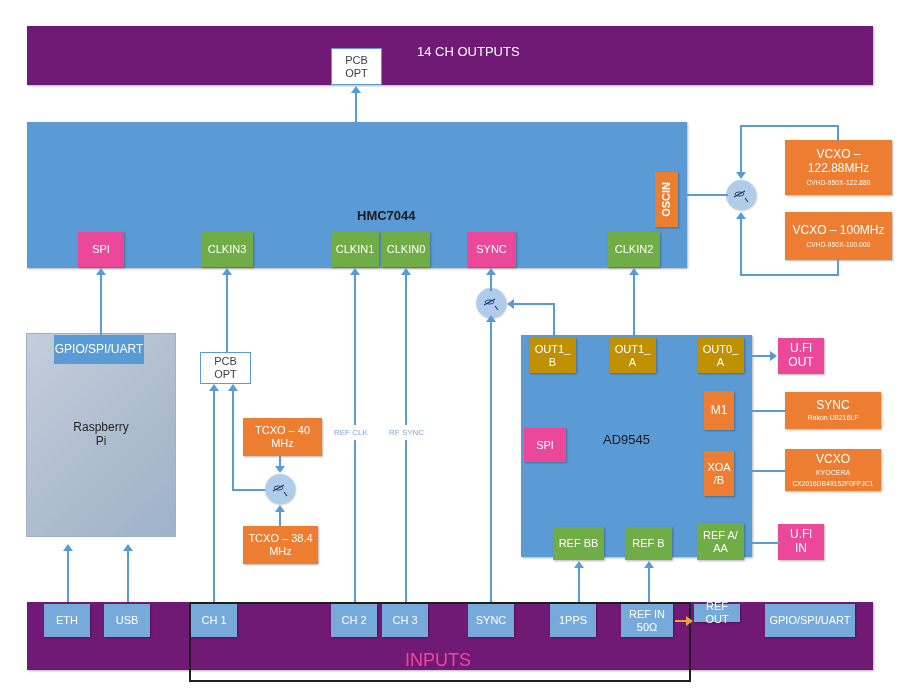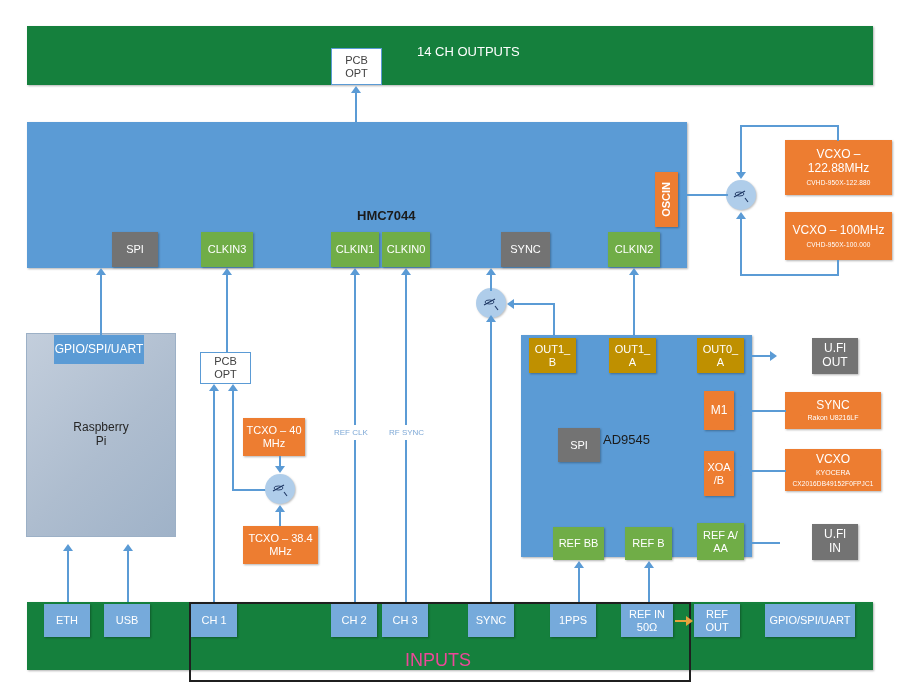--- a/index.html
+++ b/index.html
@@ -23,24 +23,24 @@
     box-sizing: border-box;
     display: flex;
     flex-direction: column;
     align-items: center;
     justify-content: center;
     text-align: center;
     line-height: 1.15;
     color: #ffffff;
   }
   
-  .dkblue   { background: #15803d; }
+  .dkblue   { background: #701a75; }
   .medblue  { background: #5B9BD5; }
   .ltblue   { background: #76AADB; }
-  .portblue { background: #737373; margin-left: 34px; }
+  .portblue { background: #ec4899; }
   .green    { background: #70AD47; }
   .orange   { background: #ED7D31; }
   .gold     { background: #BF9000; }
   .white    { background: #FFFFFF; color:#404040; border: 1px solid #5B9BD5; }
   .rpi {
     background: linear-gradient(135deg,#C3CEDC 0%, #AEBDCF 55%, #9FB2C8 100%);
     color: #262626;
     border: 1px solid #9CB0C6;
   }
   .shadowed { box-shadow: 1px 1px 2px rgba(0,0,0,0.30); }
@@ -222,21 +222,21 @@
   <div class="line v" style="left:226px; top:275px; height:78px;"></div>
   <div class="arrow up" style="left:222px; top:268px;"></div>
 
   <div class="line v" style="left:213px; top:390px; height:213px;"></div>
   <div class="arrow up" style="left:209px; top:384px;"></div>
 
   <div class="line v" style="left:232px; top:390px; height:100px;"></div>
   <div class="line h" style="left:232px; top:489px; width:38px;"></div>
   <div class="arrow up" style="left:228px; top:384px;"></div>
 
-  <div class="box orange shadowed" style="left:243px; top:418px; width:62px; height:38px;">
+  <div class="box orange shadowed" style="left:243px; top:418px; width:79px; height:38px;">
     <span class="lbl-sm">TCXO – 40</span>
     <span class="lbl-sm">MHz</span>
   </div>
   <div class="box orange shadowed" style="left:243px; top:526px; width:75px; height:38px;">
     <span class="lbl-sm">TCXO – 38.4</span>
     <span class="lbl-sm">MHz</span>
   </div>
 
   <div class="mux" style="left:265px; top:474px;">
     <svg width="30" height="30" viewBox="0 0 30 30" aria-hidden="true">
@@ -380,21 +380,21 @@
   <div class="box ltblue shadowed" style="left:468px; top:604px; width:46px; height:33px; z-index:7;">
     <span class="lbl-sm">SYNC</span>
   </div>
   <div class="box ltblue shadowed" style="left:550px; top:604px; width:46px; height:33px; z-index:7;">
     <span class="lbl-sm">1PPS</span>
   </div>
   <div class="box ltblue shadowed" style="left:621px; top:604px; width:52px; height:33px; z-index:7;">
     <span class="lbl-sm">REF IN</span>
     <span class="lbl-sm">50Ω</span>
   </div>
-  <div class="box ltblue shadowed" style="left:694px; top:604px; width:46px; height:33px; z-index:7;">
+  <div class="box ltblue shadowed" style="left:694px; top:604px; width:46px; height:18px; z-index:7;">
     <span class="lbl-sm">REF</span>
     <span class="lbl-sm">OUT</span>
   </div>
   <div class="box ltblue shadowed" style="left:765px; top:604px; width:90px; height:33px; z-index:7;">
     <span class="lbl-sm">GPIO/SPI/UART</span>
   </div>
 
   <div class="line h gold-l" style="left:675px; top:620px; width:12px; z-index:8;"></div>
   <div class="arrow right goldar" style="left:686px; top:616px; z-index:8;"></div>
 

